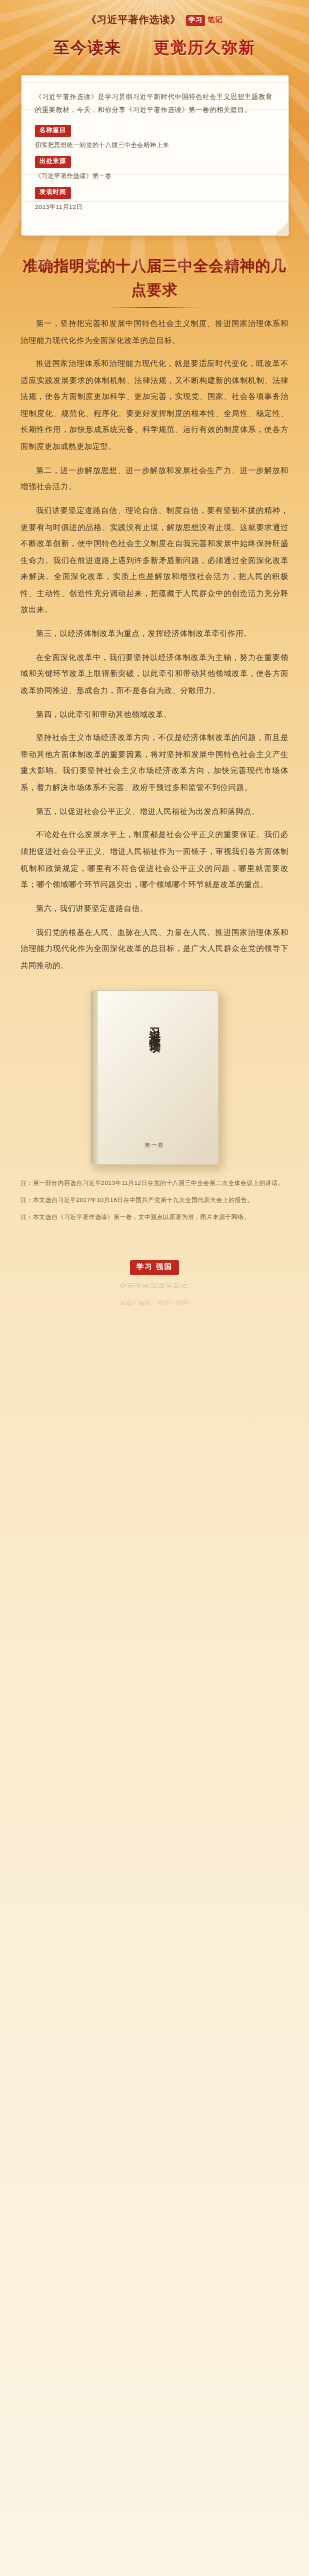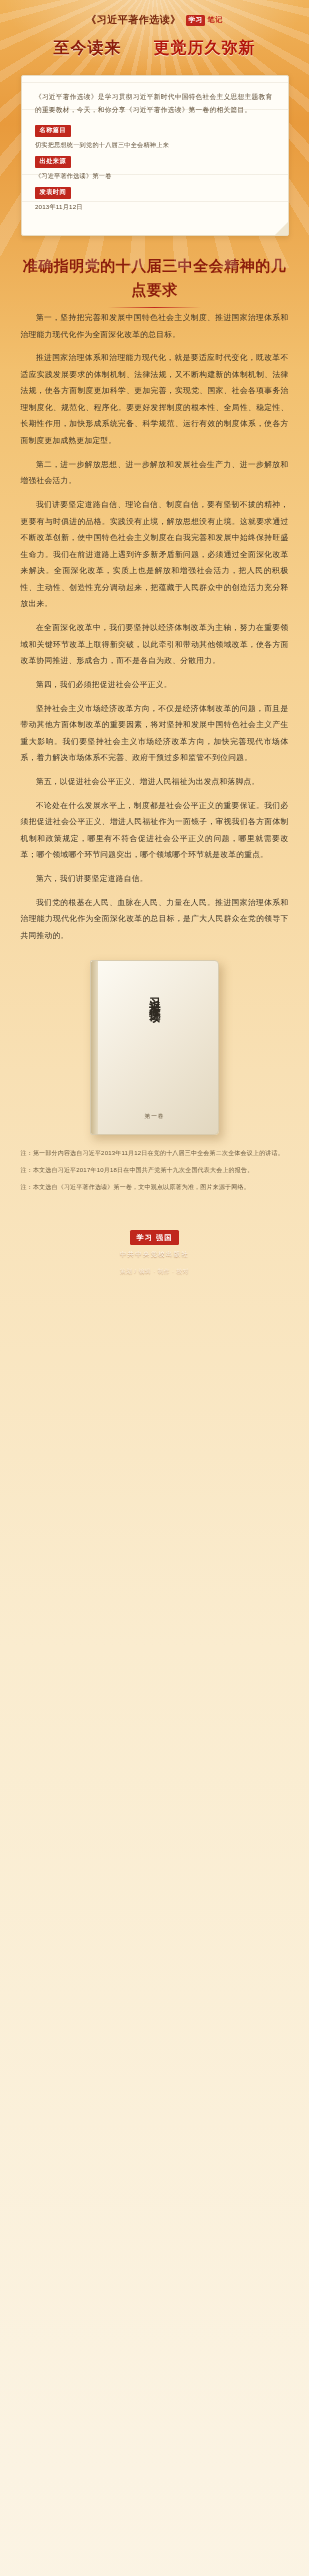--- a/index.html
+++ b/index.html
@@ -101,21 +101,21 @@
     text-align: center;
     font-size: 15px; font-weight: bold; color: #8c1d0c;
     letter-spacing: 0.5px; line-height: 1.6;
   }
   .sec-rule {
     width: 93px; height: 1px; margin: 5.2px auto 0 auto;
     background: linear-gradient(90deg, rgba(192,39,29,0), #c0271d, rgba(192,39,29,0));
   }
 
   
-  .body-wrap { width: 268px; margin: 2px auto 0 auto; }
+  .body-wrap { width: 268px; margin: 8px auto 0 auto; }
   .para {
     font-size: 7.7px; color: #3b3226; line-height: 2.15;
     text-align: justify; letter-spacing: 0.3px;
     text-indent: 2em;
     margin-bottom: 7.2px;
   }
 
   
   .book-figure {
     width: 268px; margin: 15.5px auto 0 auto;
@@ -216,22 +216,23 @@
   </div>
 
   <div class="sec-heading">准确指明党的十八届三中全会精神的几点要求</div>
   <div class="sec-rule"></div>
 
   <div class="body-wrap">
     <p class="para lead">第一，坚持把完善和发展中国特色社会主义制度、推进国家治理体系和治理能力现代化作为全面深化改革的总目标。</p>
     <p class="para">推进国家治理体系和治理能力现代化，就是要适应时代变化，既改革不适应实践发展要求的体制机制、法律法规，又不断构建新的体制机制、法律法规，使各方面制度更加科学、更加完善，实现党、国家、社会各项事务治理制度化、规范化、程序化。要更好发挥制度的根本性、全局性、稳定性、长期性作用，加快形成系统完备、科学规范、运行有效的制度体系，使各方面制度更加成熟更加定型。</p>
     <p class="para lead">第二，进一步解放思想、进一步解放和发展社会生产力、进一步解放和增强社会活力。</p>
     <p class="para">我们讲要坚定道路自信、理论自信、制度自信，要有坚韧不拔的精神，更要有与时俱进的品格。实践没有止境，解放思想没有止境。这就要求通过不断改革创新，使中国特色社会主义制度在自我完善和发展中始终保持旺盛生命力。我们在前进道路上遇到许多新矛盾新问题，必须通过全面深化改革来解决。全面深化改革，实质上也是解放和增强社会活力，把人民的积极性、主动性、创造性充分调动起来，把蕴藏于人民群众中的创造活力充分释放出来。</p>
+    <p class="para lead">第三，以经济体制改革为重点，发挥经济体制改革牵引作用。</p>
     <p class="para">在全面深化改革中，我们要坚持以经济体制改革为主轴，努力在重要领域和关键环节改革上取得新突破，以此牵引和带动其他领域改革，使各方面改革协同推进、形成合力，而不是各自为政、分散用力。</p>
-    <p class="para lead">第四，我们必须把促进社会公平正义。</p>
+    <p class="para lead">第四，以此牵引和带动其他领域改革。</p>
     <p class="para">坚持社会主义市场经济改革方向，不仅是经济体制改革的问题，而且是带动其他方面体制改革的重要因素，将对坚持和发展中国特色社会主义产生重大影响。我们要坚持社会主义市场经济改革方向，加快完善现代市场体系，着力解决市场体系不完善、政府干预过多和监管不到位问题。</p>
     <p class="para lead">第五，以促进社会公平正义、增进人民福祉为出发点和落脚点。</p>
     <p class="para">不论处在什么发展水平上，制度都是社会公平正义的重要保证。我们必须把促进社会公平正义、增进人民福祉作为一面镜子，审视我们各方面体制机制和政策规定，哪里有不符合促进社会公平正义的问题，哪里就需要改革；哪个领域哪个环节问题突出，哪个领域哪个环节就是改革的重点。</p>
     <p class="para lead">第六，我们讲要坚定道路自信。</p>
     <p class="para">我们党的根基在人民、血脉在人民、力量在人民。推进国家治理体系和治理能力现代化作为全面深化改革的总目标，是广大人民群众在党的领导下共同推动的。</p>
   </div>
 
   <div class="book-figure">
     <div class="book">
       <div class="book-title">习近平著作选读</div>

